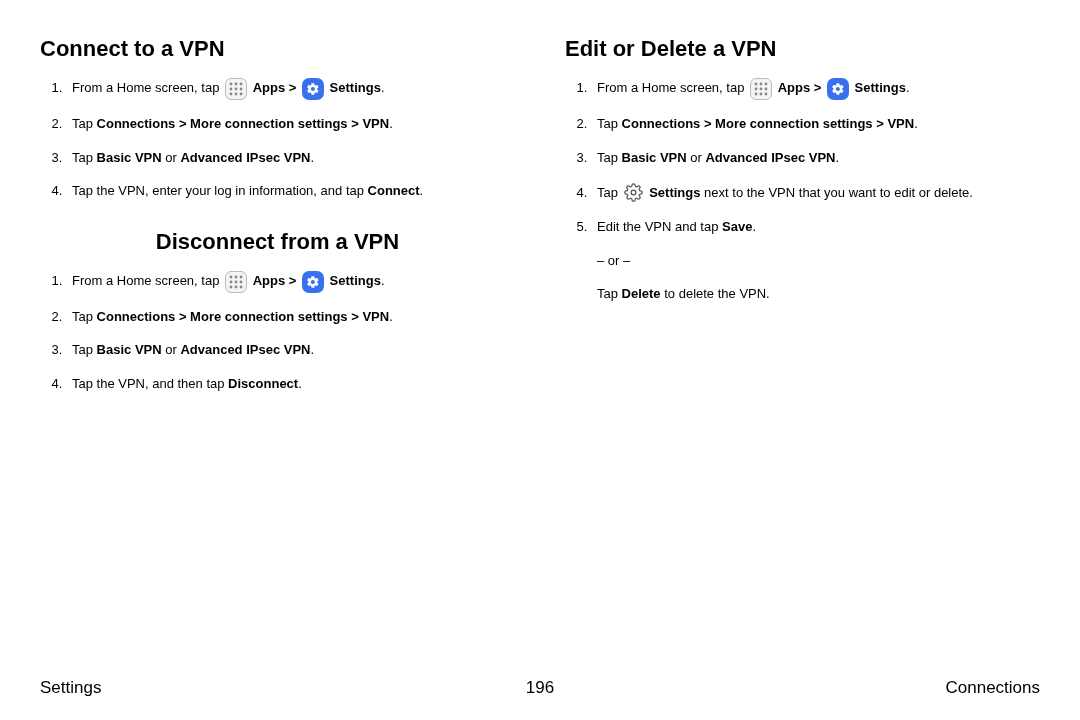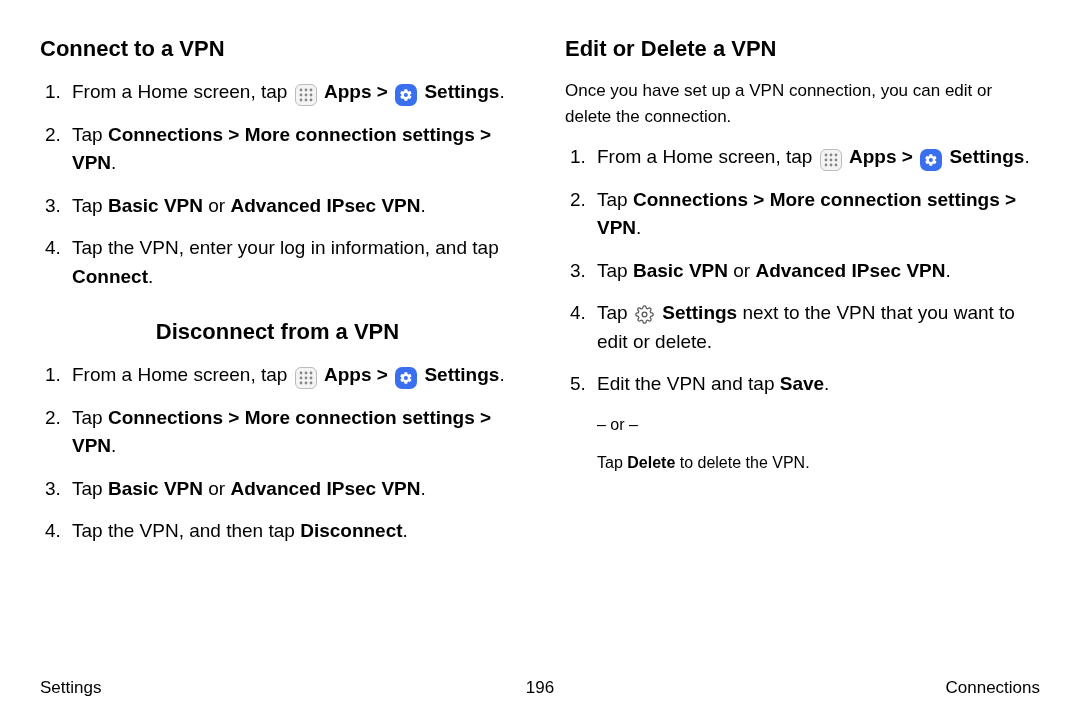--- a/index.html
+++ b/index.html
@@ -31,28 +31,28 @@
     p.intro {
       font-size: 17px;
       margin-bottom: 12px;
       line-height: 1.5;
     }
     ol {
       list-style: decimal;
       padding-left: 26px;
     }
     ol li {
-      font-size: 19px;
+      font-size: 13px;
       line-height: 1.5;
       margin-bottom: 14px;
       padding-left: 6px;
       margin-top: 14px;
     }
     .sub {
-      font-size: 16px;
+      font-size: 13px;
       line-height: 1.5;
       margin-bottom: 14px;
       margin-left: 32px;
     }
     .b { font-weight: bold; }
     .icon-apps {
       display: inline-flex;
       align-items: center;
       justify-content: center;
       width: 22px;
@@ -177,21 +177,20 @@
       <li>
         <span>Tap the VPN, and then tap </span><span class="b">Disconnect</span><span>.</span>
       </li>
     </ol>
 
   </div>
 
   <div class="col">
 
     <h2>Edit or Delete a VPN</h2>
-    <p class="intro">Once you have set up a VPN connection, you can edit or delete the connection.</p>
     <ol>
       <li>
         <span>From a Home screen, tap </span><span class="icon-apps">
             <svg viewBox="0 0 14 14">
               <g fill="#888">
                 <circle cx="2" cy="2" r="1.4"></circle>
                 <circle cx="7" cy="2" r="1.4"></circle>
                 <circle cx="12" cy="2" r="1.4"></circle>
                 <circle cx="2" cy="7" r="1.4"></circle>
                 <circle cx="7" cy="7" r="1.4"></circle>

